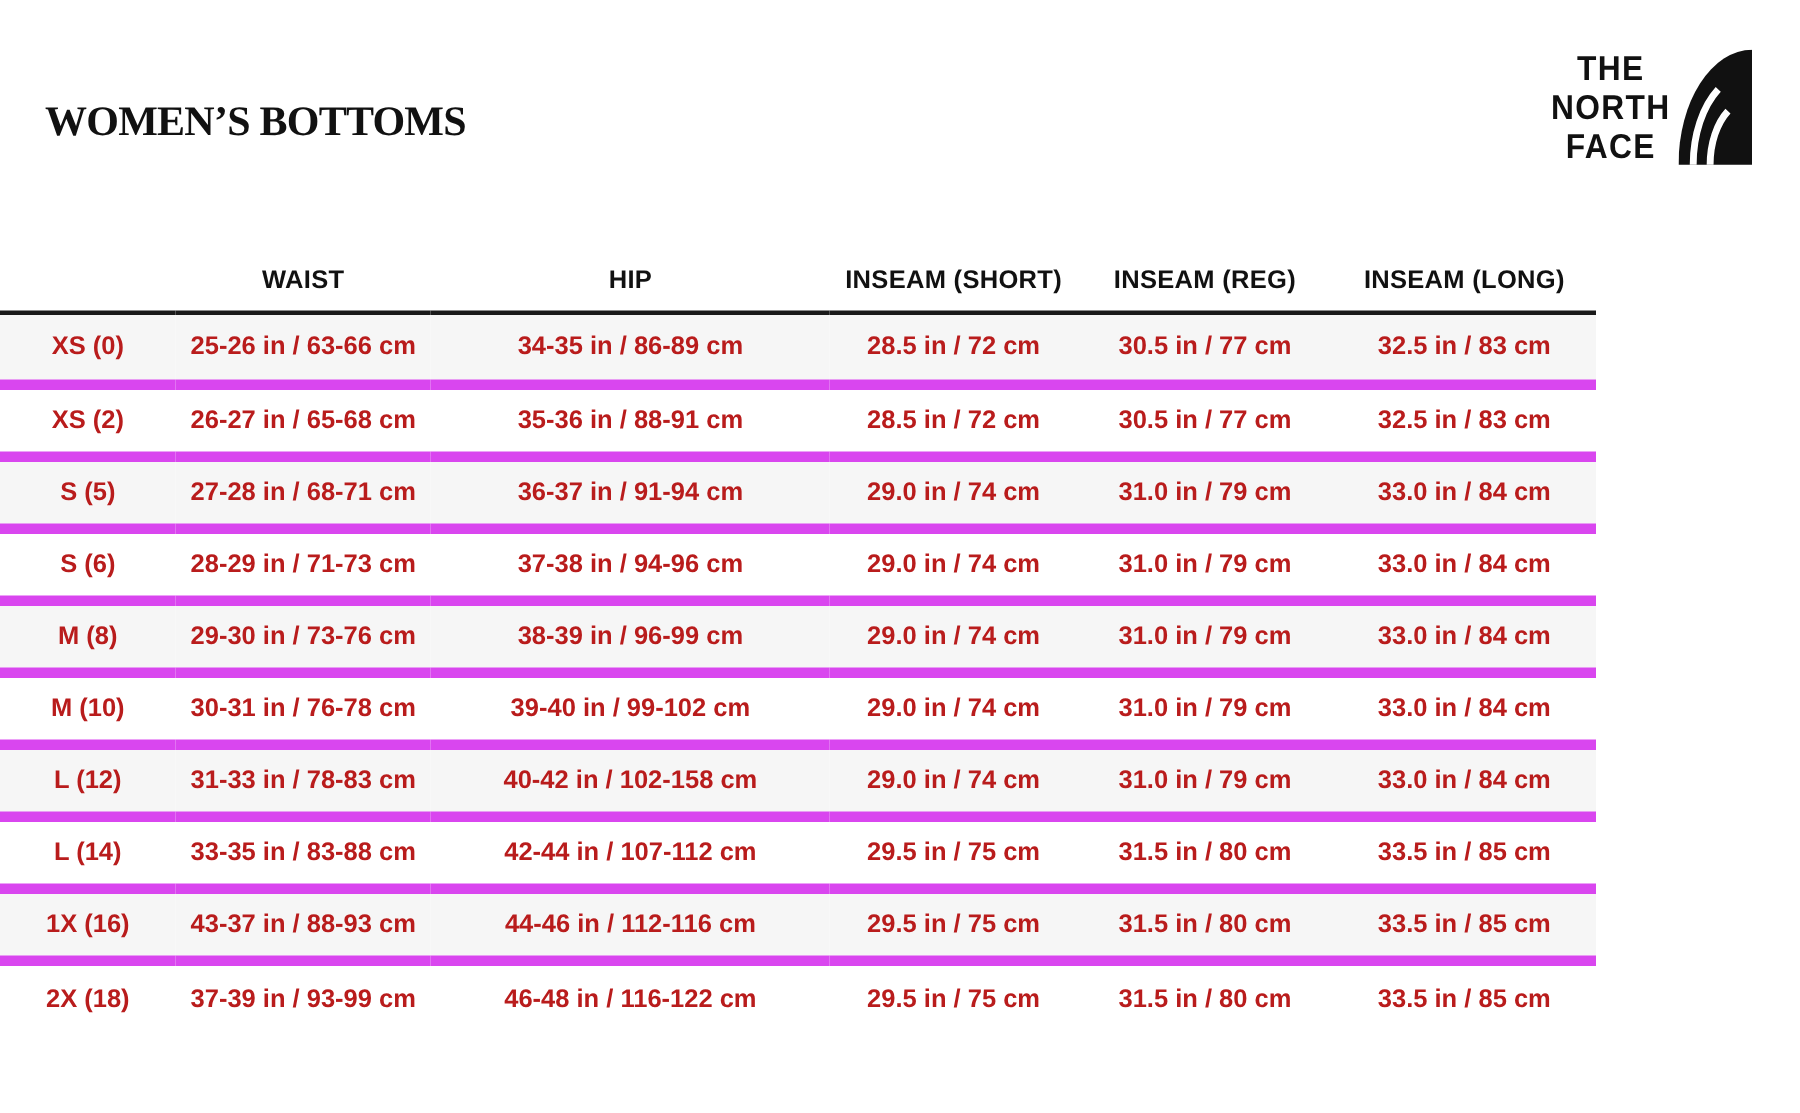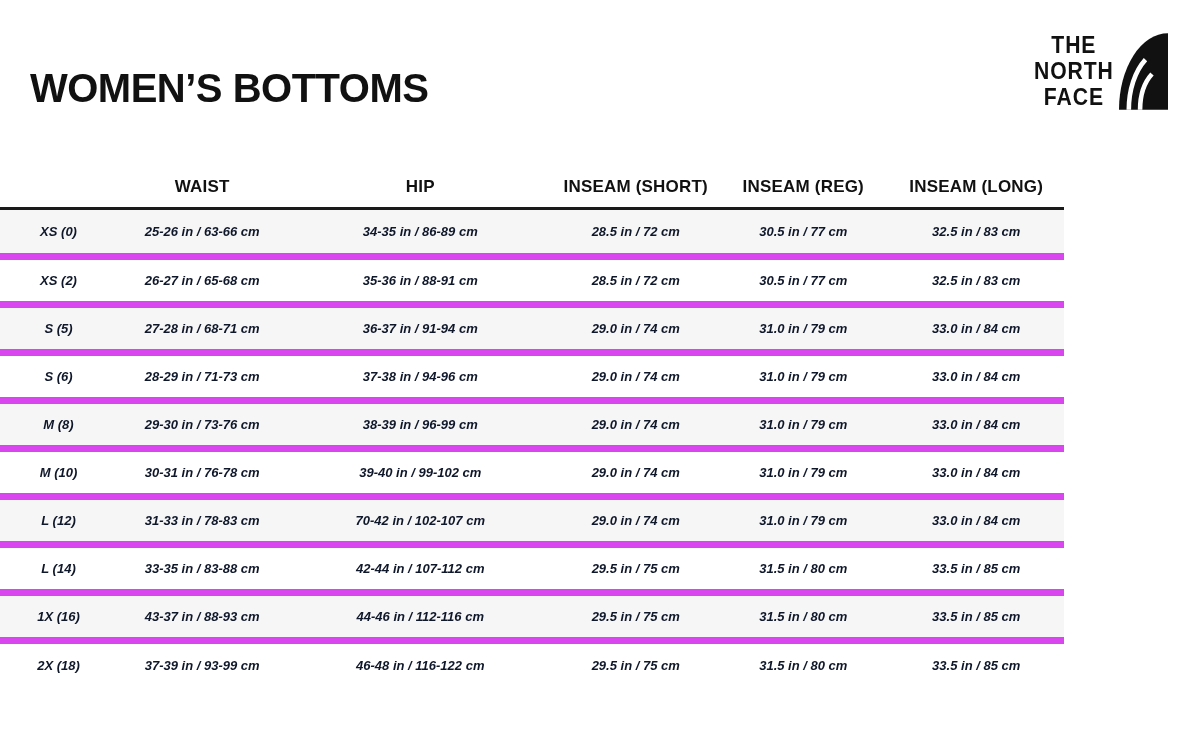--- a/index.html
+++ b/index.html
@@ -9,22 +9,23 @@
     font-family: "Liberation Sans", "DejaVu Sans", sans-serif;
     color: #1d1d1d;
     position: relative;
     overflow: hidden;
   }
   .page { position: absolute; inset: 0; background: #ffffff; }
 
   
   .page-title {
     position: absolute; left: 30px; top: 66px;
-    font-size: 40px; font-weight: 700; letter-spacing: -0.5px;
+    font-size: 28px; font-weight: 700; letter-spacing: -0.5px;
     color: #111111;
+    font-family: Liberation Serif, serif;
   }
   .brand-logo {
     position: absolute; top: 33px; right: 32px;
     display: flex; align-items: stretch; gap: 5px;
     height: 77px;
   }
   .brand-text {
     display: flex; flex-direction: column; justify-content: space-between;
     align-items: center;
     font-weight: 700; font-size: 23px; line-height: 25px;
@@ -46,21 +47,21 @@
   .size-table col.c-long   { width: 16.5%; }
 
   .size-table thead th {
     height: 40px; vertical-align: middle; text-align: center;
     font-size: 17px; font-weight: 700; color: #111111;
     border-bottom: 3px solid #1a1a1a;
     letter-spacing: 0.2px;
   }
   .size-table tbody td {
     height: 48px; vertical-align: middle; text-align: center;
-    font-size: 13px; font-weight: 700; color: #0f172a; font-style: italic;
+    font-size: 17px; font-weight: 700; color: #b91c1c;
   }
   .size-table tbody tr:nth-child(odd) { background: #f6f6f6; }
   .size-table tbody tr:not(:first-child) td { border-top: 7px solid #d946ef; }
 </style>
 </head>
 <body>
 
 <div class="page">
 
   <h1 class="page-title">WOMEN’S BOTTOMS</h1>
@@ -142,21 +143,21 @@
           <td>M (10)</td>
           <td>30-31 in / 76-78 cm</td>
           <td>39-40 in / 99-102 cm</td>
           <td>29.0 in / 74 cm</td>
           <td>31.0 in / 79 cm</td>
           <td>33.0 in / 84 cm</td>
         </tr>
         <tr>
           <td>L (12)</td>
           <td>31-33 in / 78-83 cm</td>
-          <td>70-42 in / 102-107 cm</td>
+          <td>40-42 in / 102-158 cm</td>
           <td>29.0 in / 74 cm</td>
           <td>31.0 in / 79 cm</td>
           <td>33.0 in / 84 cm</td>
         </tr>
         <tr>
           <td>L (14)</td>
           <td>33-35 in / 83-88 cm</td>
           <td>42-44 in / 107-112 cm</td>
           <td>29.5 in / 75 cm</td>
           <td>31.5 in / 80 cm</td>

